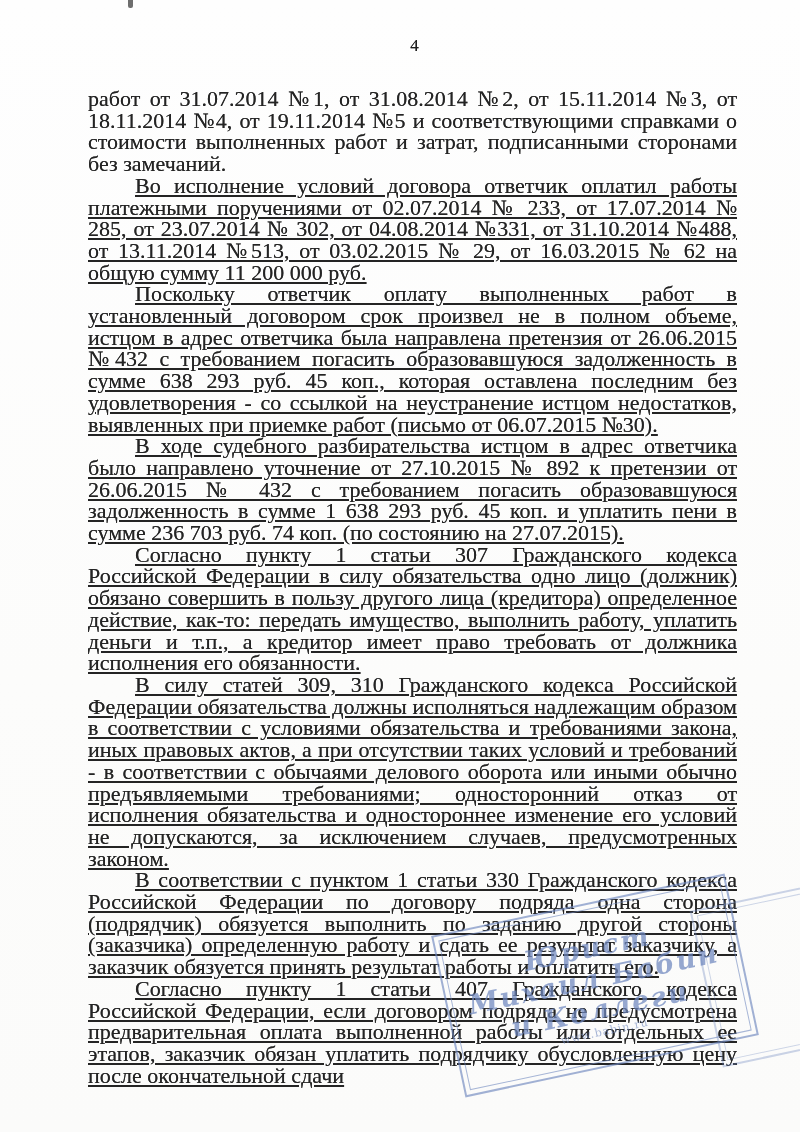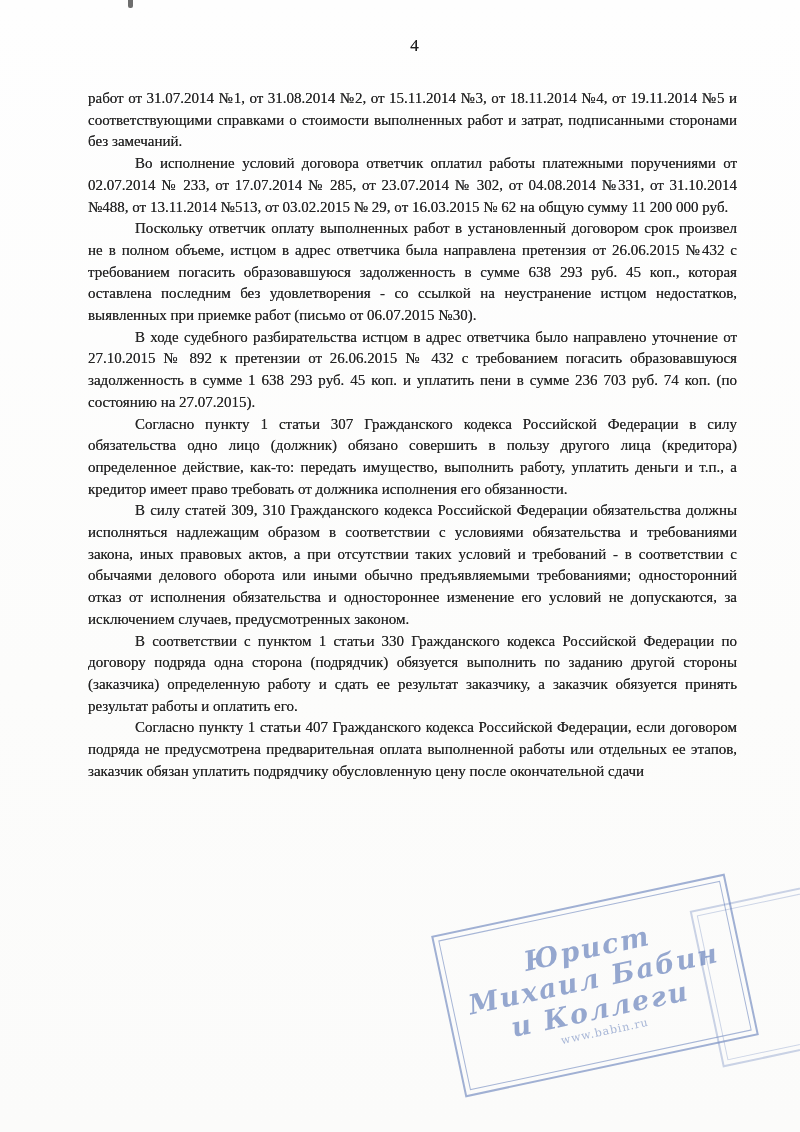--- a/index.html
+++ b/index.html
@@ -38,32 +38,33 @@
     font-size: 17px;
     letter-spacing: 1px;
     color: #1d1d1d;
     text-shadow: 0 0 0.6px rgba(30,30,30,0.75);
   }
   .content {
     position: absolute;
     left: 88px;
     top: 88px;
     width: 649px;
-    font-size: 15px;
+    font-size: 22px;
     line-height: 21.7px;
     text-align: justify;
     color: #242424;
     text-shadow: 0 0 0.6px rgba(35,35,35,0.8);
   }
   .content p {
     margin: 0;
     padding: 0;
   }
   .content p.indent {
     text-indent: 47px;
+    text-decoration: underline;
   }
   
   .stamp {
     position: absolute;
     transform: rotate(-12deg);
     z-index: 3;
   }
   .stamp-main {
     left: 445px;
     top: 903px;

